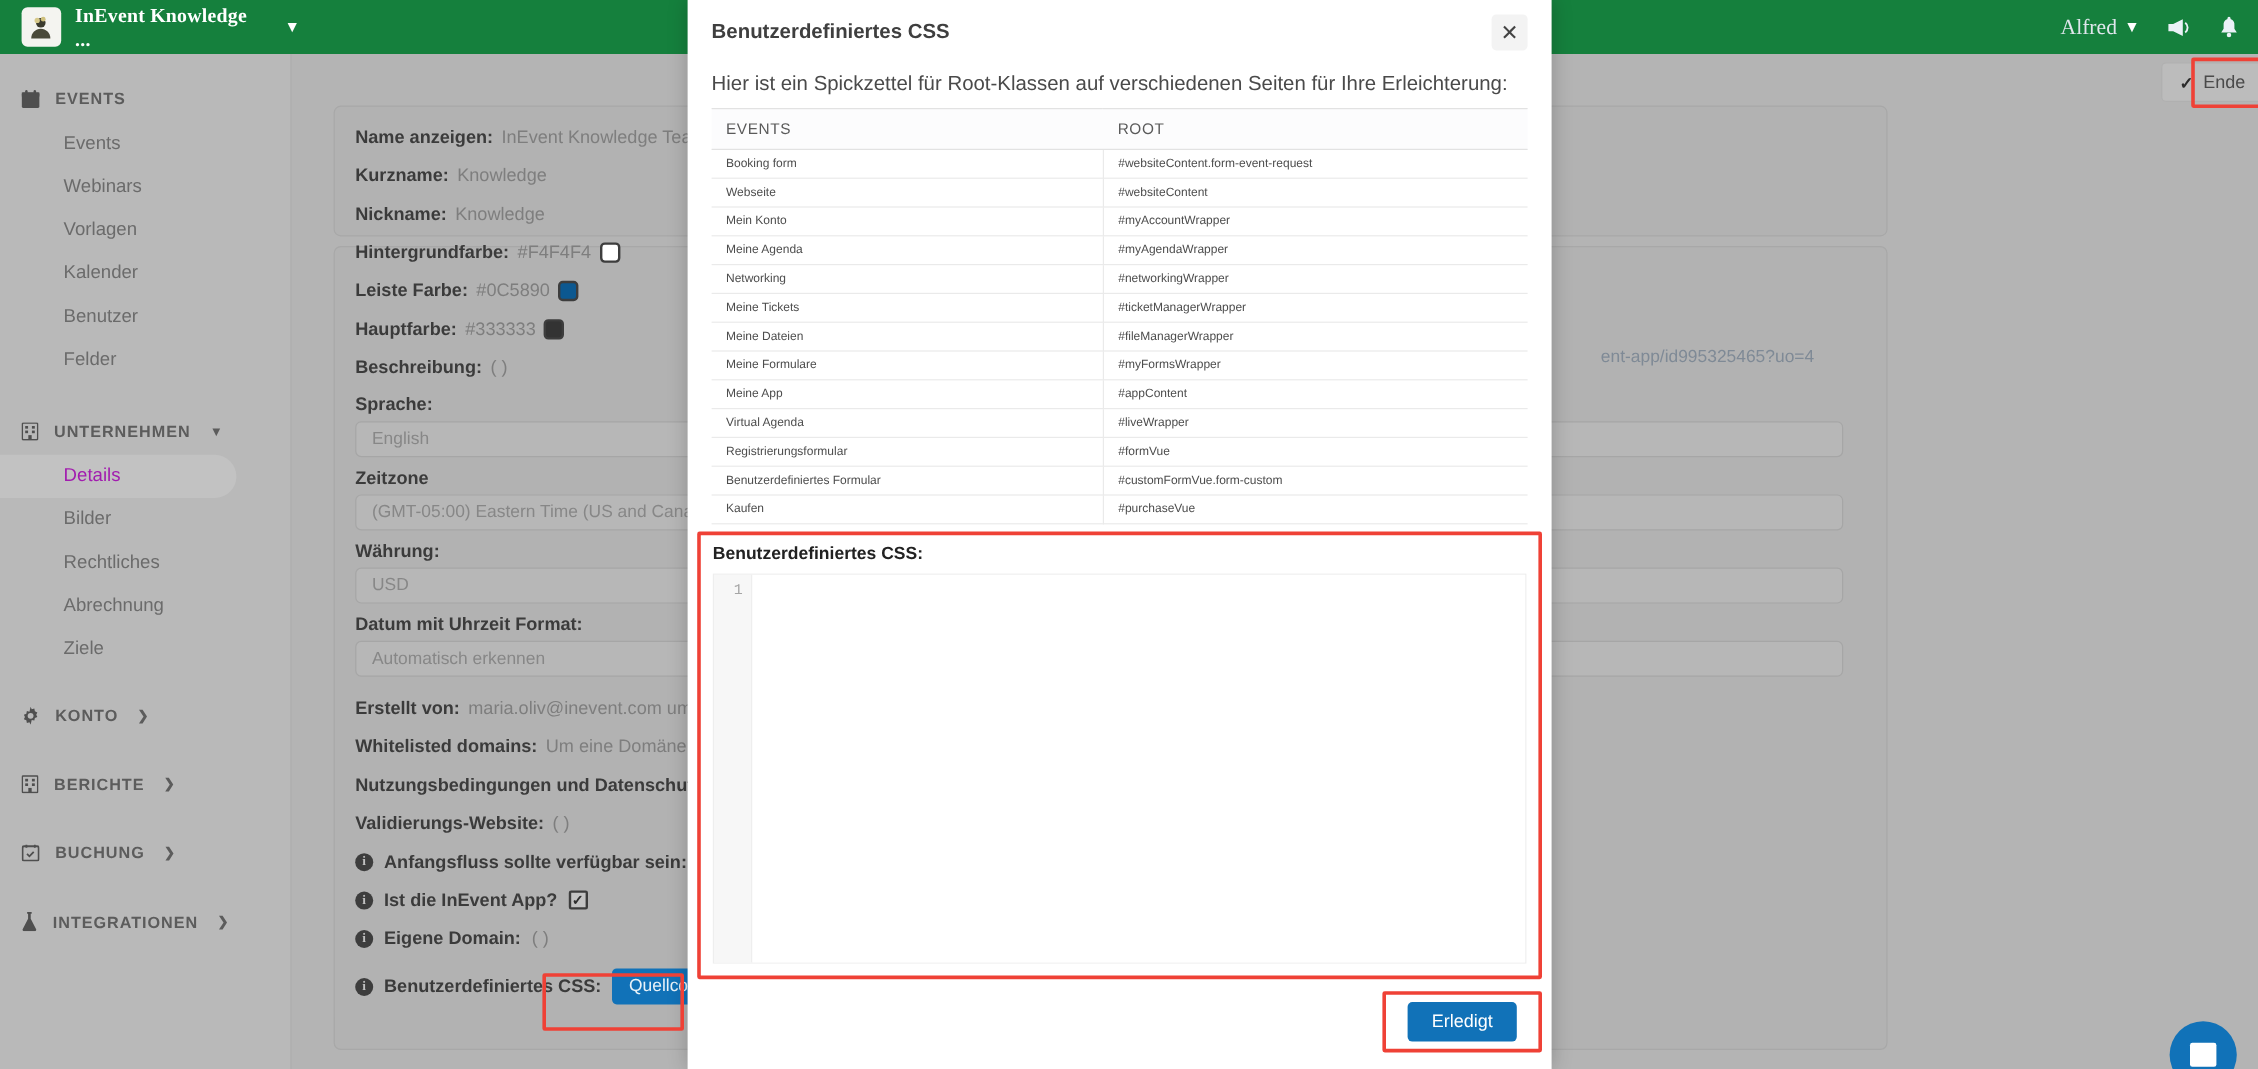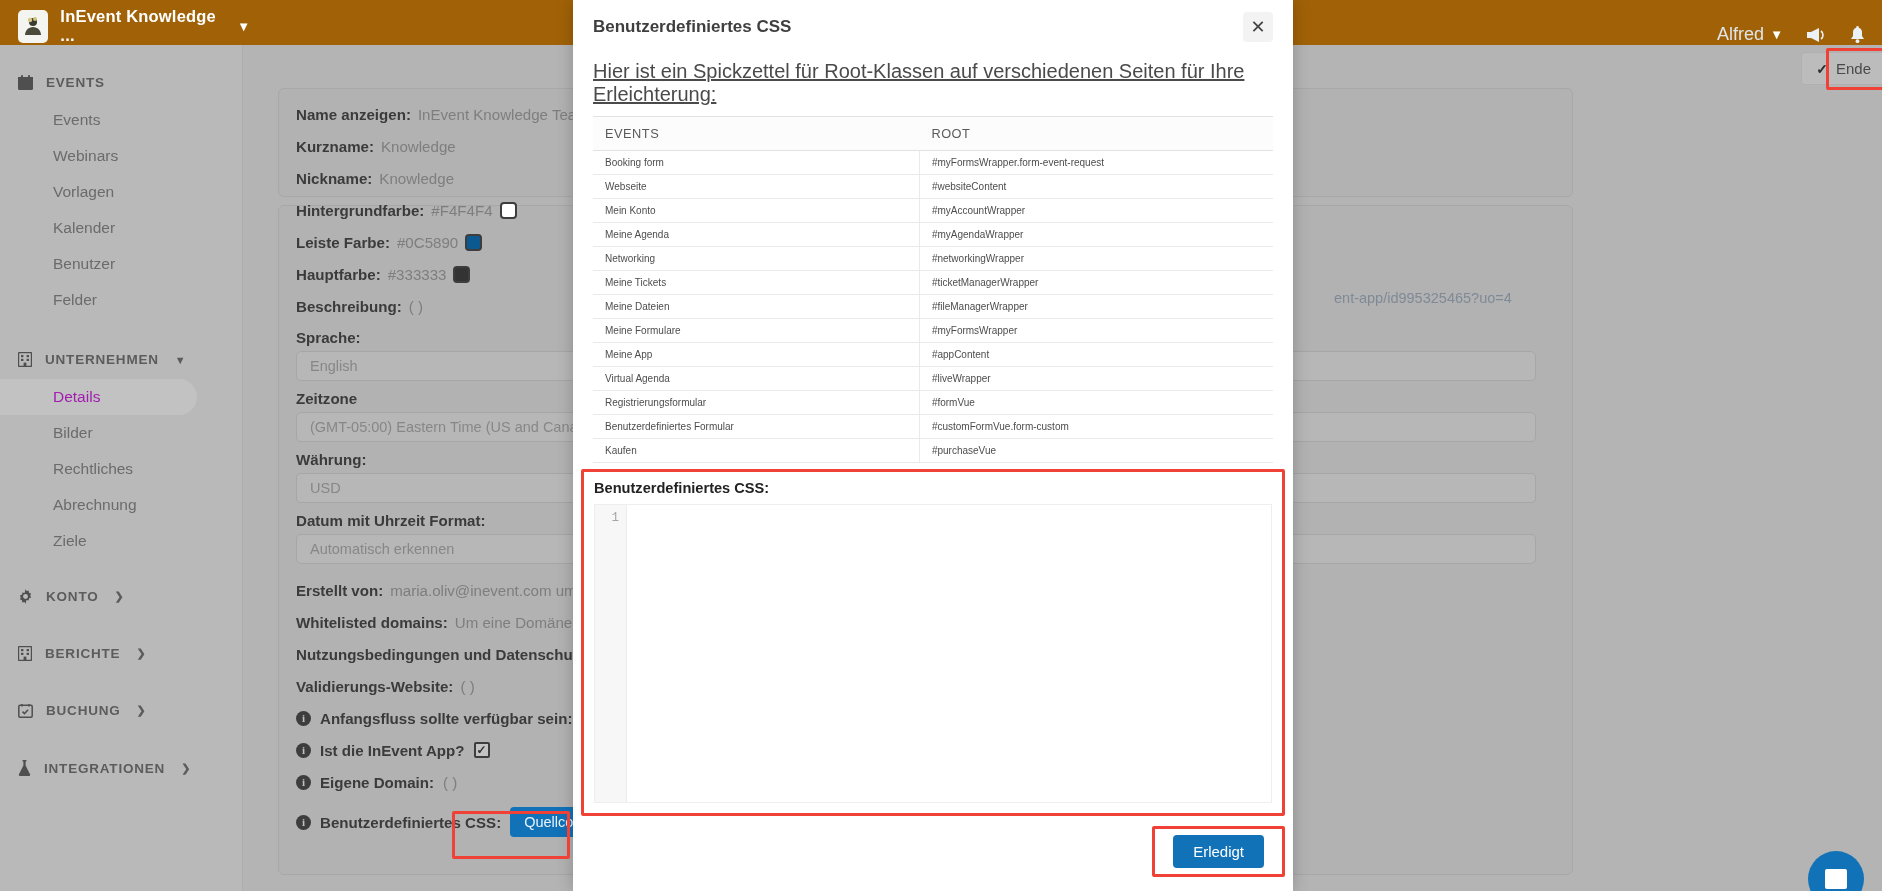--- a/index.html
+++ b/index.html
@@ -10,21 +10,21 @@
     background: #b4b4b4;
   }
   #root { position: relative; width: 1882px; height: 891px; }
 
   
   .app-bg { position: absolute; inset: 0; }
 
   
   .topbar {
     position: absolute; top: 0; left: 0; right: 0; height: 45px;
-    background: #a16207; display: flex; align-items: flex-end;
+    background: #15803d; display: flex; align-items: center; font-family: Liberation Serif, serif;
   }
   .brand {
     display: flex; align-items: center; gap: 12px;
     padding-left: 18px; width: 250px;
   }
   .brand-logo {
     width: 33px; height: 33px; border-radius: 5px; background: #f4f4f0;
     display: flex; align-items: center; justify-content: center;
     font-size: 17px; line-height: 1;
   }
@@ -131,21 +131,21 @@
     display: flex; align-items: flex-start; padding: 12px 20px 0 20px;
   }
   .modal-title { font-size: 17px; color: #3f3f3f; font-weight: 600; padding-top: 5px; }
   .modal-close {
     margin-left: auto; width: 30px; height: 30px; border-radius: 4px;
     background: #f3f3f3; border: none; cursor: pointer;
     display: flex; align-items: center; justify-content: center;
     font-size: 18px; color: #444; line-height: 1;
     font-family: "Liberation Sans", sans-serif;
   }
-  .modal-sub { padding: 18px 20px 10px 20px; font-size: 20px; color: #4a4a4a; text-decoration: underline; }
+  .modal-sub { padding: 18px 20px 10px 20px; font-size: 17px; color: #4a4a4a; }
 
   .cheat-table { margin: 0 20px; border-collapse: collapse; width: calc(100% - 40px); }
   .cheat-table th {
     text-align: left; font-size: 12.8px; color: #5a5a5a; font-weight: 400;
     letter-spacing: .5px; padding: 9px 12px;
     border-top: 1px solid #e2e2e2; border-bottom: 1px solid #e2e2e2;
     background: #fcfcfd;
   }
   .cheat-table td {
     font-size: 10px; color: #4d4d4d; padding: 6px 12px;
@@ -431,21 +431,21 @@
     <table class="cheat-table">
       <thead>
         <tr>
           <th class="c1">EVENTS</th>
           <th>ROOT</th>
         </tr>
       </thead>
       <tbody id="cheat-body">
           <tr>
             <td class="c1">Booking form</td>
-            <td>#myFormsWrapper.form-event-request</td>
+            <td>#websiteContent.form-event-request</td>
           </tr>
           <tr>
             <td class="c1">Webseite</td>
             <td>#websiteContent</td>
           </tr>
           <tr>
             <td class="c1">Mein Konto</td>
             <td>#myAccountWrapper</td>
           </tr>
           <tr>

